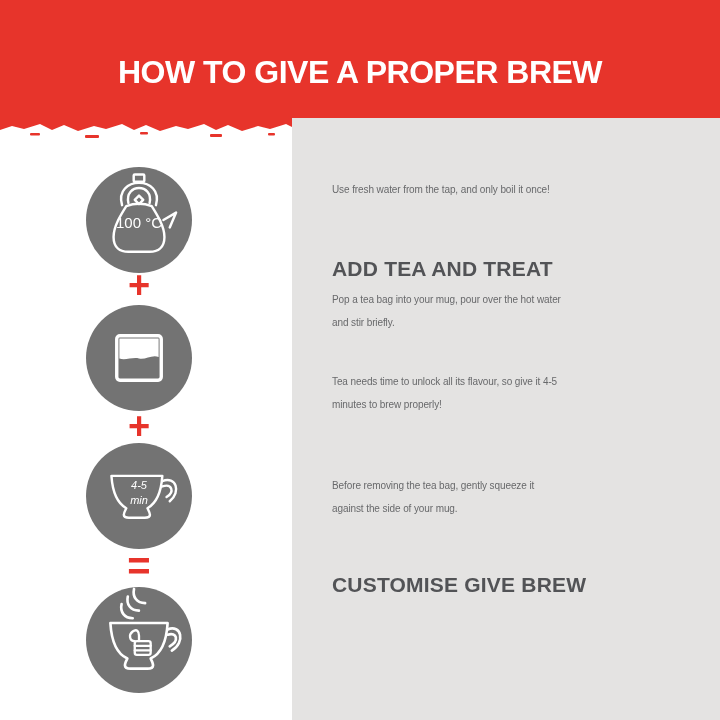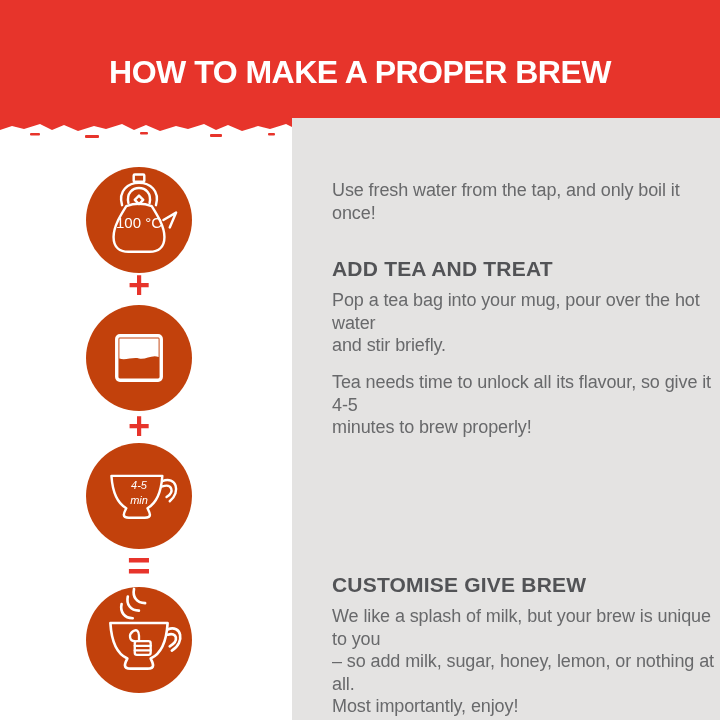--- a/index.html
+++ b/index.html
@@ -10,45 +10,45 @@
   .banner{position:absolute;top:0;left:0;width:720px;height:118px;background:#e7342b;
           display:flex;align-items:center;justify-content:center;padding-top:26px;box-sizing:border-box;}
   .banner h1{margin:0;color:#ffffff;font-size:32px;font-weight:bold;letter-spacing:-0.5px;white-space:nowrap;}
 
   .torn{position:absolute;top:116px;left:0;width:720px;height:26px;display:block;}
 
   
   .panel{position:absolute;top:118px;left:292px;right:0;bottom:0;background:#e4e3e2;}
 
   
-  .circle{position:absolute;left:86px;width:106px;height:106px;border-radius:50%;background:#c2410c;}
+  .circle{position:absolute;left:86px;width:106px;height:106px;border-radius:50%;background:#737373;}
   .c1{top:167px}.c2{top:305px}.c3{top:443px}.c4{top:587px}
   .circle svg{position:absolute;inset:0;width:100%;height:100%;}
   .icon-stroke{stroke:#ffffff;fill:none;stroke-width:2.3;stroke-linecap:round;stroke-linejoin:round;}
   .icon-label{position:absolute;left:0;right:0;text-align:center;color:#ffffff;white-space:pre-line;}
   .kettle-label{top:47px;font-size:15px;line-height:18px;}
   .cup-label{top:35px;font-size:11px;line-height:14.5px;font-style:italic;}
   .op{position:absolute;left:99px;width:80px;text-align:center;color:#e7342b;font-weight:bold;}
   .op1{top:264px;font-size:38px;line-height:42px;}
   .op2{top:405px;font-size:38px;line-height:42px;}
   .op3{top:544px;font-size:40px;line-height:44px;font-weight:900;}
 
   
   .step{position:absolute;left:332px;width:382px;}
   .s1{top:171px}.s2{top:257px}.s3{top:363px}.s4{top:467px}.s5{top:573px}
   .step h2{margin:0;font-size:21px;font-weight:bold;color:#525356;letter-spacing:0.2px;}
-  .step p{margin:8px 0 0;font-size:18px;line-height:22.5px;color:#68696b;letter-spacing:-0.1px;white-space:pre-line;}
+  .step p{margin:8px 0 0;font-size:10px;line-height:22.5px;color:#68696b;letter-spacing:-0.1px;white-space:pre-line;}
 </style>
 </head>
 <body>
 
 <div class="page">
 
   <header class="banner">
-    <h1>HOW TO MAKE A PROPER BREW</h1>
+    <h1>HOW TO GIVE A PROPER BREW</h1>
   </header>
 
   <svg class="torn" viewBox="0 0 720 26" preserveAspectRatio="none">
     <path fill="#e7342b" d="M0,0 H720 V10 L705,13 696,8 680,14 668,9 652,15 640,10 626,14 612,8 598,13 586,9 570,15 558,10 544,14 530,8 516,13 504,10 488,15 474,9 462,14 450,8 434,13 422,10 406,15 392,9 380,14 368,8 352,13 340,10 324,15 310,9 298,14 286,8 270,13 258,10 242,15 228,9 216,14 204,8 188,13 176,10 160,15 146,9 134,14 122,8 106,13 94,10 78,15 64,9 52,14 40,8 24,13 12,10 0,14 Z"></path>
     <g fill="#e7342b">
       <rect x="30" y="17" width="10" height="2.5" rx="1"></rect>
       <rect x="85" y="19" width="14" height="3" rx="1"></rect>
       <rect x="140" y="16" width="8" height="2.5" rx="1"></rect>
       <rect x="210" y="18" width="12" height="3" rx="1"></rect>
       <rect x="268" y="17" width="7" height="2.5" rx="1"></rect>
@@ -131,22 +131,21 @@
     <article class="step s2">
       <h2>ADD TEA AND TREAT</h2>
       <p>Pop a tea bag into your mug, pour over the hot water
 and stir briefly.</p>
     </article>
     <article class="step s3">
       <p>Tea needs time to unlock all its flavour, so give it 4-5
 minutes to brew properly!</p>
     </article>
     <article class="step s4">
+      <p>Before removing the tea bag, gently squeeze it
+against the side of your mug.</p>
     </article>
     <article class="step s5">
       <h2>CUSTOMISE GIVE BREW</h2>
-      <p>We like a splash of milk, but your brew is unique to you
-– so add milk, sugar, honey, lemon, or nothing at all.
-Most importantly, enjoy!</p>
     </article>
   </section>
 
 </div>
 
 </body></html>

